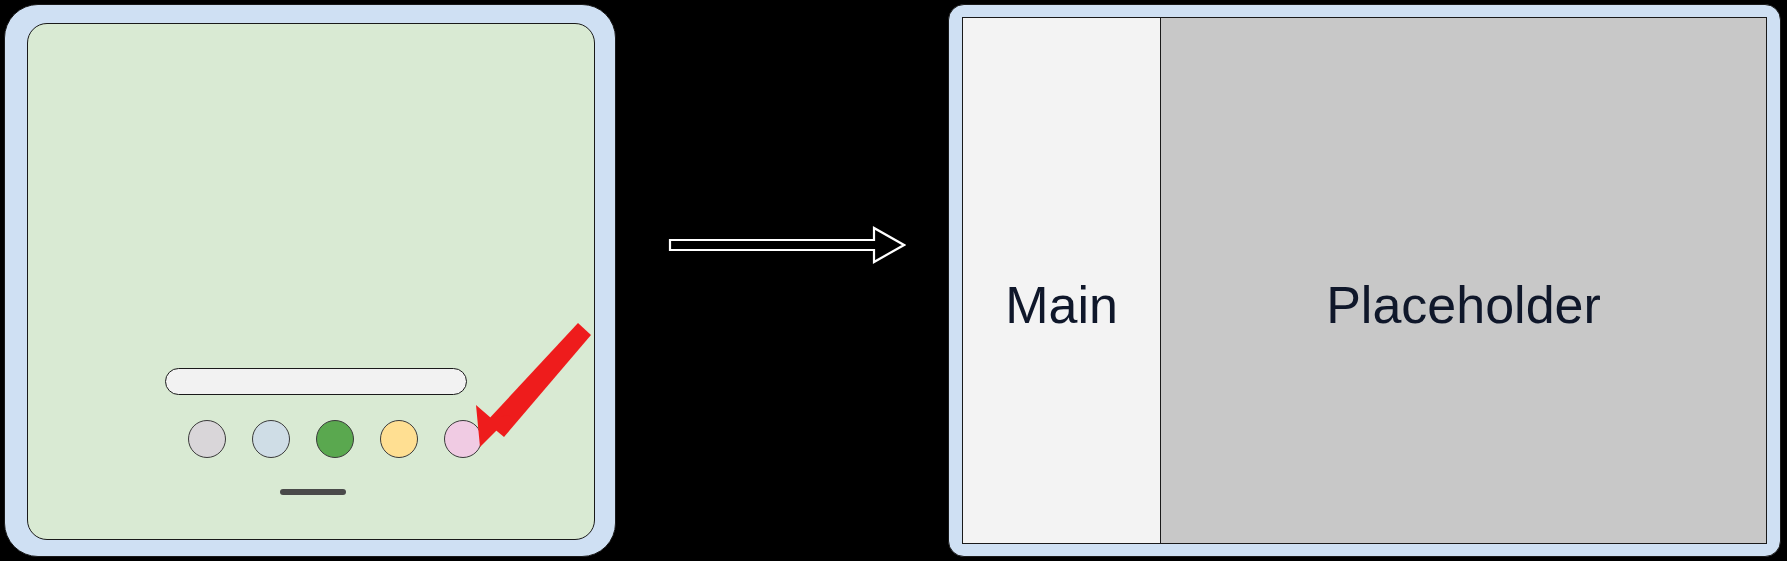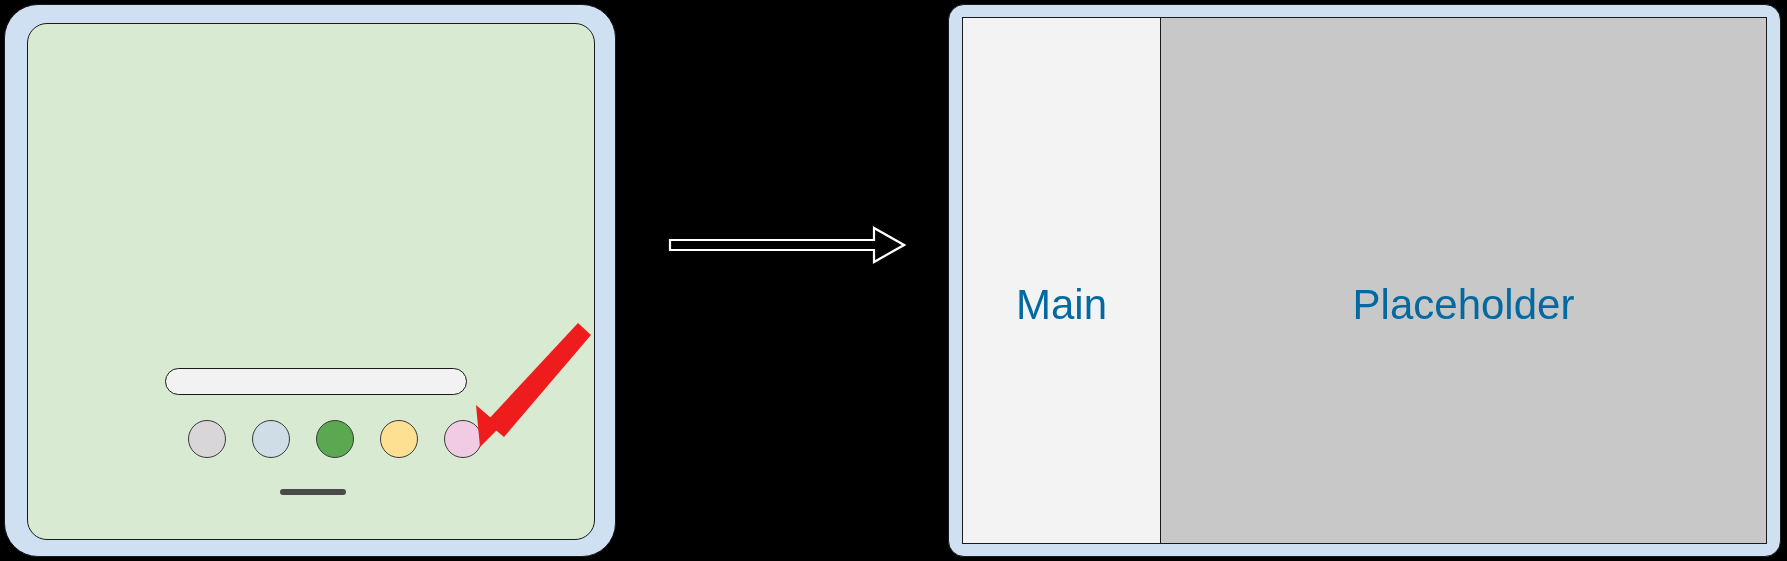--- a/index.html
+++ b/index.html
@@ -148,22 +148,22 @@
   #pane-placeholder {
     flex: 1;
     background: #c8c8c8;
     display: flex;
     align-items: center;
     justify-content: center;
     box-sizing: border-box;
   }
   .pane-label {
     font-family: "Liberation Sans", sans-serif;
-    font-size: 42px;
-    color: #0369a1;
+    font-size: 52px;
+    color: #0f172a;
     letter-spacing: 0px;
     white-space: nowrap;
     margin-top: 48px;
   }
 </style>
 </head>
 <body>
 
 <div id="stage">
 

